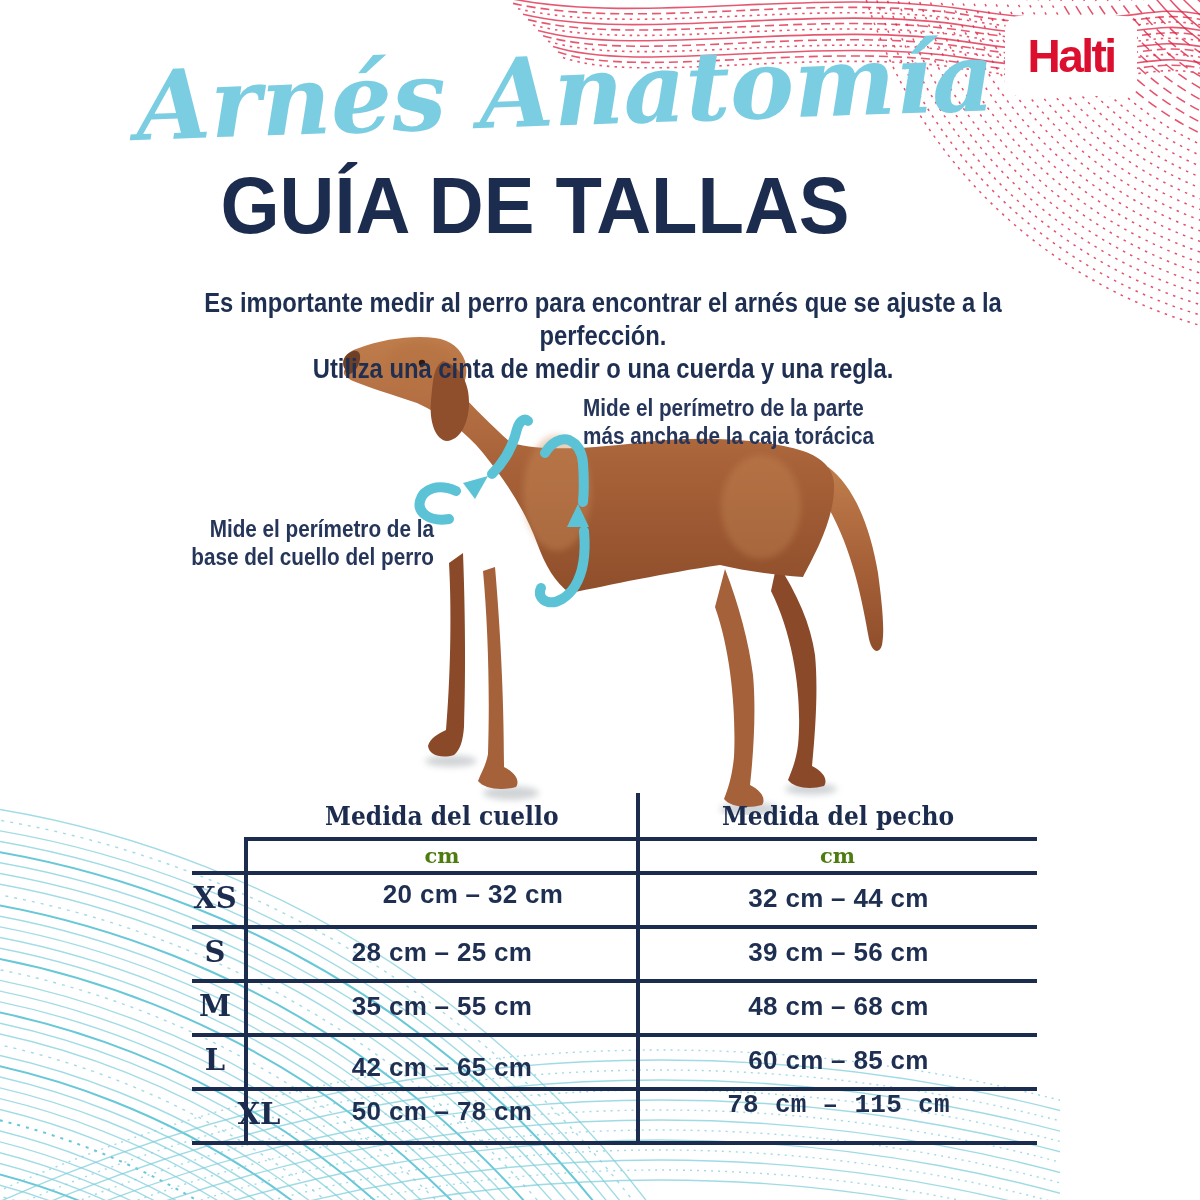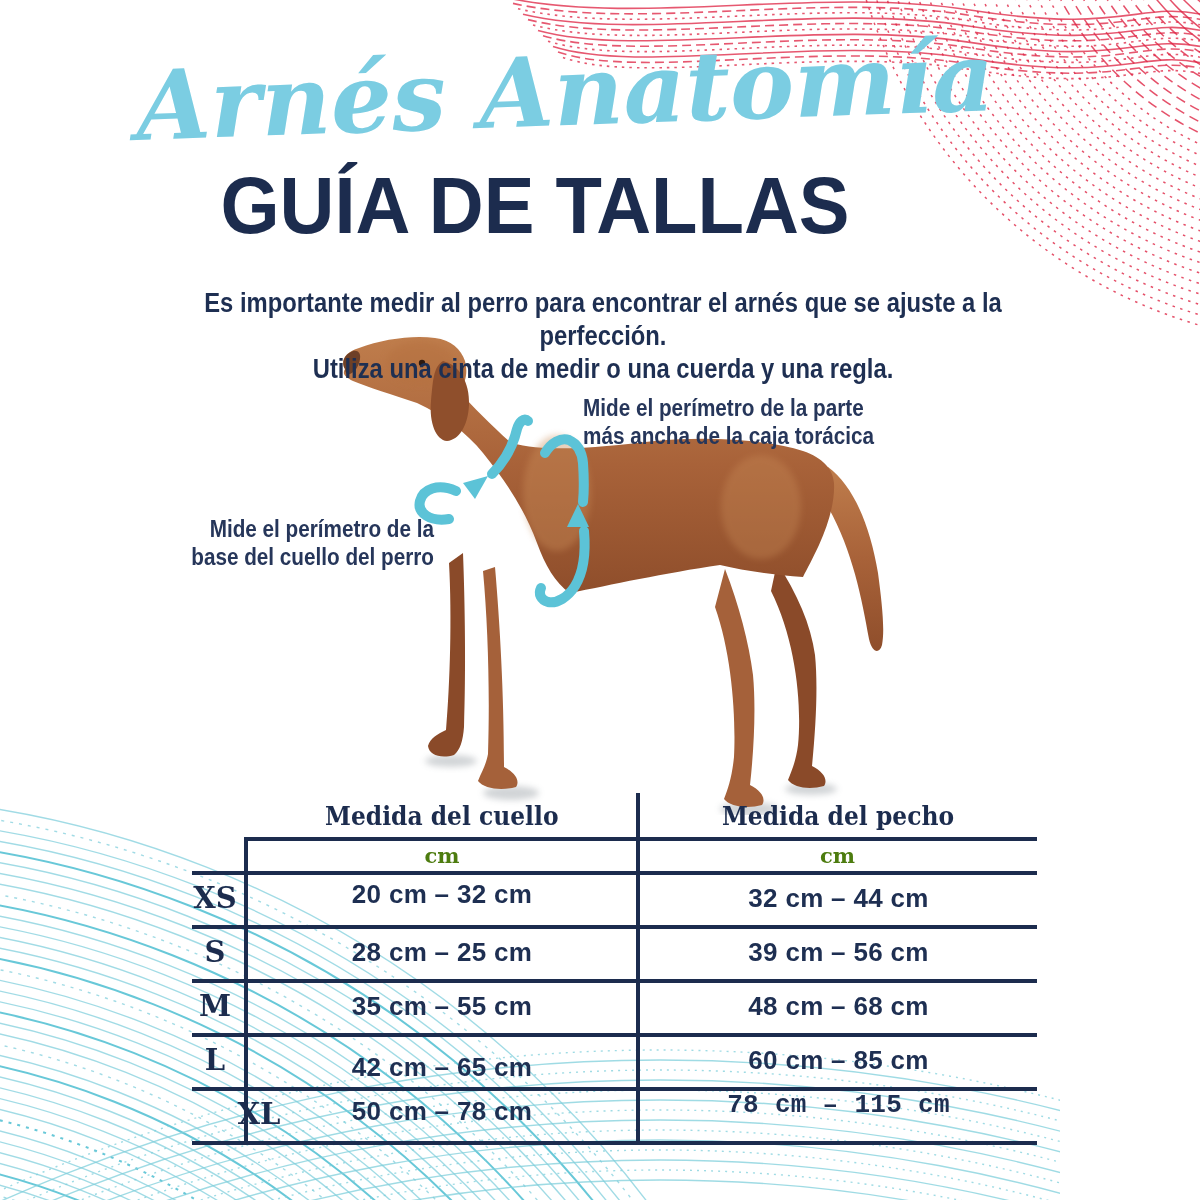--- a/index.html
+++ b/index.html
@@ -162,20 +162,23 @@
       <circle cx="660" cy="1900" r="1550" fill="none" stroke="#7fcfdb" stroke-width="1.4" opacity="0.75"></circle>
       <circle cx="660" cy="1900" r="1560" fill="none" stroke="#7fcfdb" stroke-width="1.4" stroke-dasharray="2 5" opacity="0.75"></circle>
       <circle cx="660" cy="1900" r="1570" fill="none" stroke="#7fcfdb" stroke-width="1.4" opacity="0.75"></circle>
       <circle cx="660" cy="1900" r="1580" fill="none" stroke="#7fcfdb" stroke-width="1.4" stroke-dasharray="2 5" opacity="0.75"></circle>
       <circle cx="660" cy="1900" r="1590" fill="none" stroke="#7fcfdb" stroke-width="1.4" opacity="0.75"></circle>
       <circle cx="660" cy="1900" r="1600" fill="none" stroke="#7fcfdb" stroke-width="1.4" stroke-dasharray="2 5" opacity="0.75"></circle>
       <circle cx="660" cy="1900" r="1610" fill="none" stroke="#7fcfdb" stroke-width="1.4" opacity="0.75"></circle>
       <circle cx="660" cy="1900" r="1620" fill="none" stroke="#7fcfdb" stroke-width="1.4" stroke-dasharray="2 5" opacity="0.75"></circle>
     </svg>
 
+  <div class="logo-box">
+    <span class="logo-text">Halti</span>
+  </div>
 
   <div class="script-title">Arnés Anatomía</div>
   <div class="main-title">GUÍA DE TALLAS</div>
 
   <p class="intro"><span>Es importante medir al perro para encontrar el arnés que se ajuste a la perfección.</span><br><span>Utiliza una cinta de medir o una cuerda y una regla.</span></p>
 
   <svg class="dog-svg" width="580" height="490" viewBox="0 0 580 490">
     <defs>
       <linearGradient id="bodyGrad" x1="0" y1="0" x2="0" y2="1">
         <stop offset="0" stop-color="#bf7d4c"></stop>
@@ -277,21 +280,21 @@
     <div class="hline" style="left:192px;top:925px;width:845px;height:4px;"></div>
     <div class="hline" style="left:192px;top:979px;width:845px;height:4px;"></div>
     <div class="hline" style="left:192px;top:1033px;width:845px;height:4px;"></div>
     <div class="hline" style="left:192px;top:1087px;width:845px;height:4px;"></div>
     <div class="hline" style="left:192px;top:1141px;width:845px;height:4px;"></div>
 
     <div>
       <div class="cell" style="left:186px;top:871px;width:58px;height:54px;">
         <span class="size-label">XS</span>
         </div>
-      <div class="cell" style="left:248px;top:871px;width:388px;height:46px;">
+      <div class="cell" style="left:248px;top:871px;width:388px;height:46px;padding-left:31px;">
         <span class="range">20 cm – 32 cm</span>
         </div>
       <div class="cell" style="left:640px;top:871px;width:397px;height:54px;">
         <span class="range">32 cm – 44 cm</span>
         </div>
     </div>
 
     <div>
       <div class="cell" style="left:186px;top:925px;width:58px;height:54px;">
         <span class="size-label">S</span>

